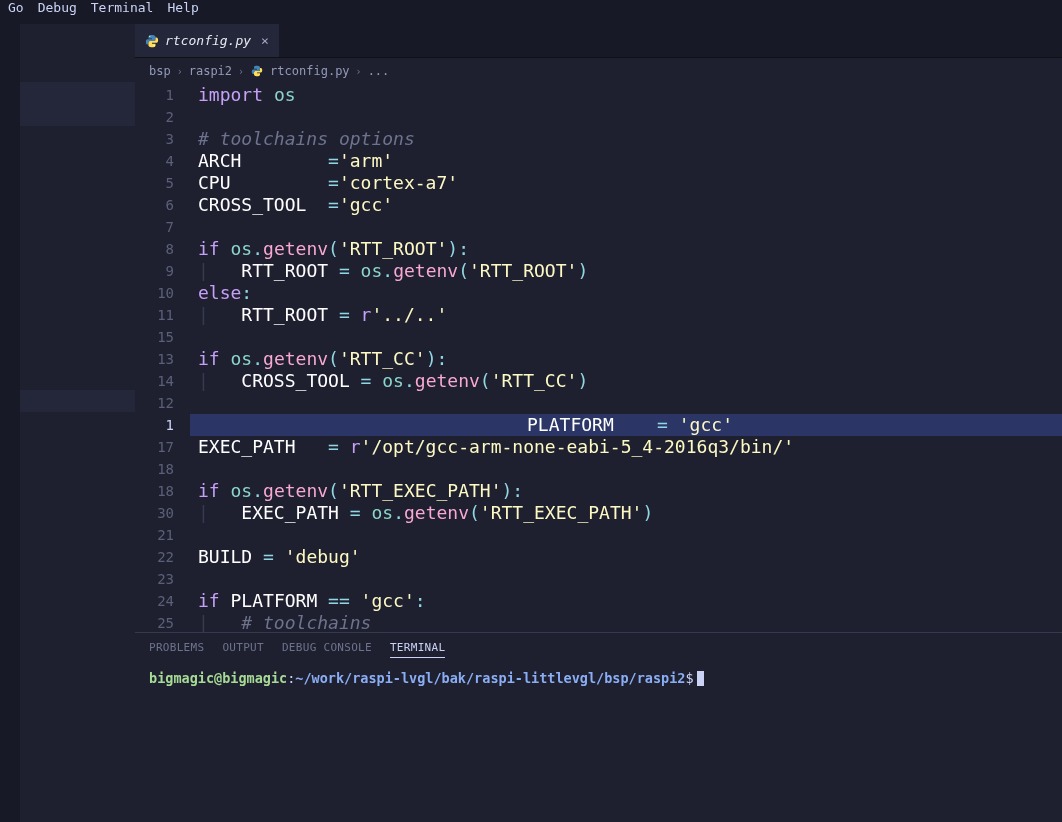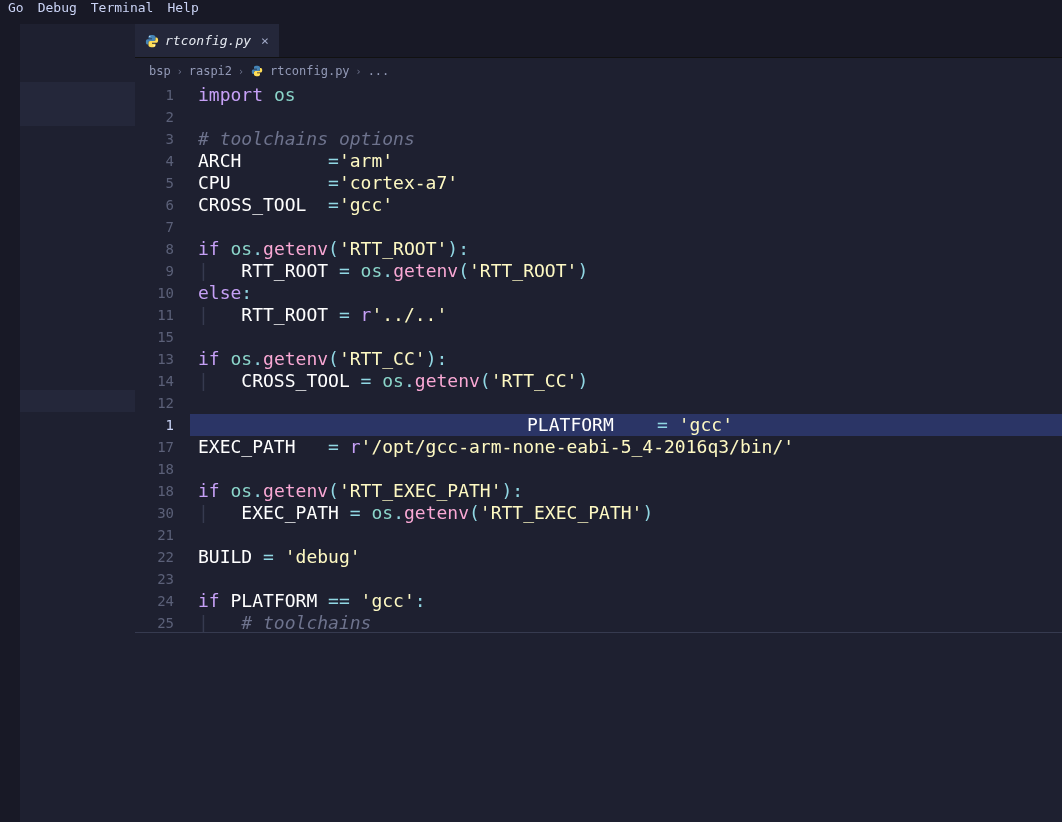--- a/index.html
+++ b/index.html
@@ -231,16 +231,25 @@
           <div>21</div>
           <div>22</div>
           <div>23</div>
           <div>24</div>
           <div>25</div>
         </div>
       <div class="code" id="code"><div class="codeline"><span class="tok-kw">import</span> <span class="tok-mod">os</span></div><div class="codeline">&nbsp;</div><div class="codeline"><span class="tok-cm"># toolchains options</span></div><div class="codeline"><span class="tok-var">ARCH</span>        <span class="tok-op">=</span><span class="tok-str">'arm'</span></div><div class="codeline"><span class="tok-var">CPU</span>         <span class="tok-op">=</span><span class="tok-str">'cortex-a7'</span></div><div class="codeline"><span class="tok-var">CROSS_TOOL</span>  <span class="tok-op">=</span><span class="tok-str">'gcc'</span></div><div class="codeline">&nbsp;</div><div class="codeline"><span class="tok-kw">if</span> <span class="tok-mod">os</span><span class="tok-punc">.</span><span class="tok-fn">getenv</span><span class="tok-punc">(</span><span class="tok-str">'RTT_ROOT'</span><span class="tok-punc">)</span><span class="tok-punc">:</span></div><div class="codeline"><span class="tok-indent">|</span>   <span class="tok-var">RTT_ROOT</span> <span class="tok-op">=</span> <span class="tok-mod">os</span><span class="tok-punc">.</span><span class="tok-fn">getenv</span><span class="tok-punc">(</span><span class="tok-str">'RTT_ROOT'</span><span class="tok-punc">)</span></div><div class="codeline"><span class="tok-kw">else</span><span class="tok-punc">:</span></div><div class="codeline"><span class="tok-indent">|</span>   <span class="tok-var">RTT_ROOT</span> <span class="tok-op">=</span> <span class="tok-kw">r</span><span class="tok-str">'../..'</span></div><div class="codeline">&nbsp;</div><div class="codeline"><span class="tok-kw">if</span> <span class="tok-mod">os</span><span class="tok-punc">.</span><span class="tok-fn">getenv</span><span class="tok-punc">(</span><span class="tok-str">'RTT_CC'</span><span class="tok-punc">)</span><span class="tok-punc">:</span></div><div class="codeline"><span class="tok-indent">|</span>   <span class="tok-var">CROSS_TOOL</span> <span class="tok-op">=</span> <span class="tok-mod">os</span><span class="tok-punc">.</span><span class="tok-fn">getenv</span><span class="tok-punc">(</span><span class="tok-str">'RTT_CC'</span><span class="tok-punc">)</span></div><div class="codeline">&nbsp;</div><div class="codeline highlight"><span class="tok-var">PLATFORM</span>    <span class="tok-op">=</span> <span class="tok-str">'gcc'</span></div><div class="codeline"><span class="tok-var">EXEC_PATH</span>   <span class="tok-op">=</span> <span class="tok-kw">r</span><span class="tok-str">'/opt/gcc-arm-none-eabi-5_4-2016q3/bin/'</span></div><div class="codeline">&nbsp;</div><div class="codeline"><span class="tok-kw">if</span> <span class="tok-mod">os</span><span class="tok-punc">.</span><span class="tok-fn">getenv</span><span class="tok-punc">(</span><span class="tok-str">'RTT_EXEC_PATH'</span><span class="tok-punc">)</span><span class="tok-punc">:</span></div><div class="codeline"><span class="tok-indent">|</span>   <span class="tok-var">EXEC_PATH</span> <span class="tok-op">=</span> <span class="tok-mod">os</span><span class="tok-punc">.</span><span class="tok-fn">getenv</span><span class="tok-punc">(</span><span class="tok-str">'RTT_EXEC_PATH'</span><span class="tok-punc">)</span></div><div class="codeline">&nbsp;</div><div class="codeline"><span class="tok-var">BUILD</span> <span class="tok-op">=</span> <span class="tok-str">'debug'</span></div><div class="codeline">&nbsp;</div><div class="codeline"><span class="tok-kw">if</span> <span class="tok-var">PLATFORM</span> <span class="tok-op">==</span> <span class="tok-str">'gcc'</span><span class="tok-punc">:</span></div><div class="codeline"><span class="tok-indent">|</span>   <span class="tok-cm"># toolchains</span></div></div>
     </div>
 
     <div class="panel">
+      <div class="panel-tabs">
+        <span class="ptab">PROBLEMS</span>
+        <span class="ptab">OUTPUT</span>
+        <span class="ptab">DEBUG CONSOLE</span>
+        <span class="ptab active">TERMINAL</span>
+      </div>
+      <div class="terminal">
+        <span class="term-user">bigmagic@bigmagic</span><span>:</span><span class="term-path">~/work/raspi-lvgl/bak/raspi-littlevgl/bsp/raspi2</span><span>$</span><span class="term-cursor"></span>
+      </div>
     </div>
 
   </div>
 </div>
 
 </body></html>

